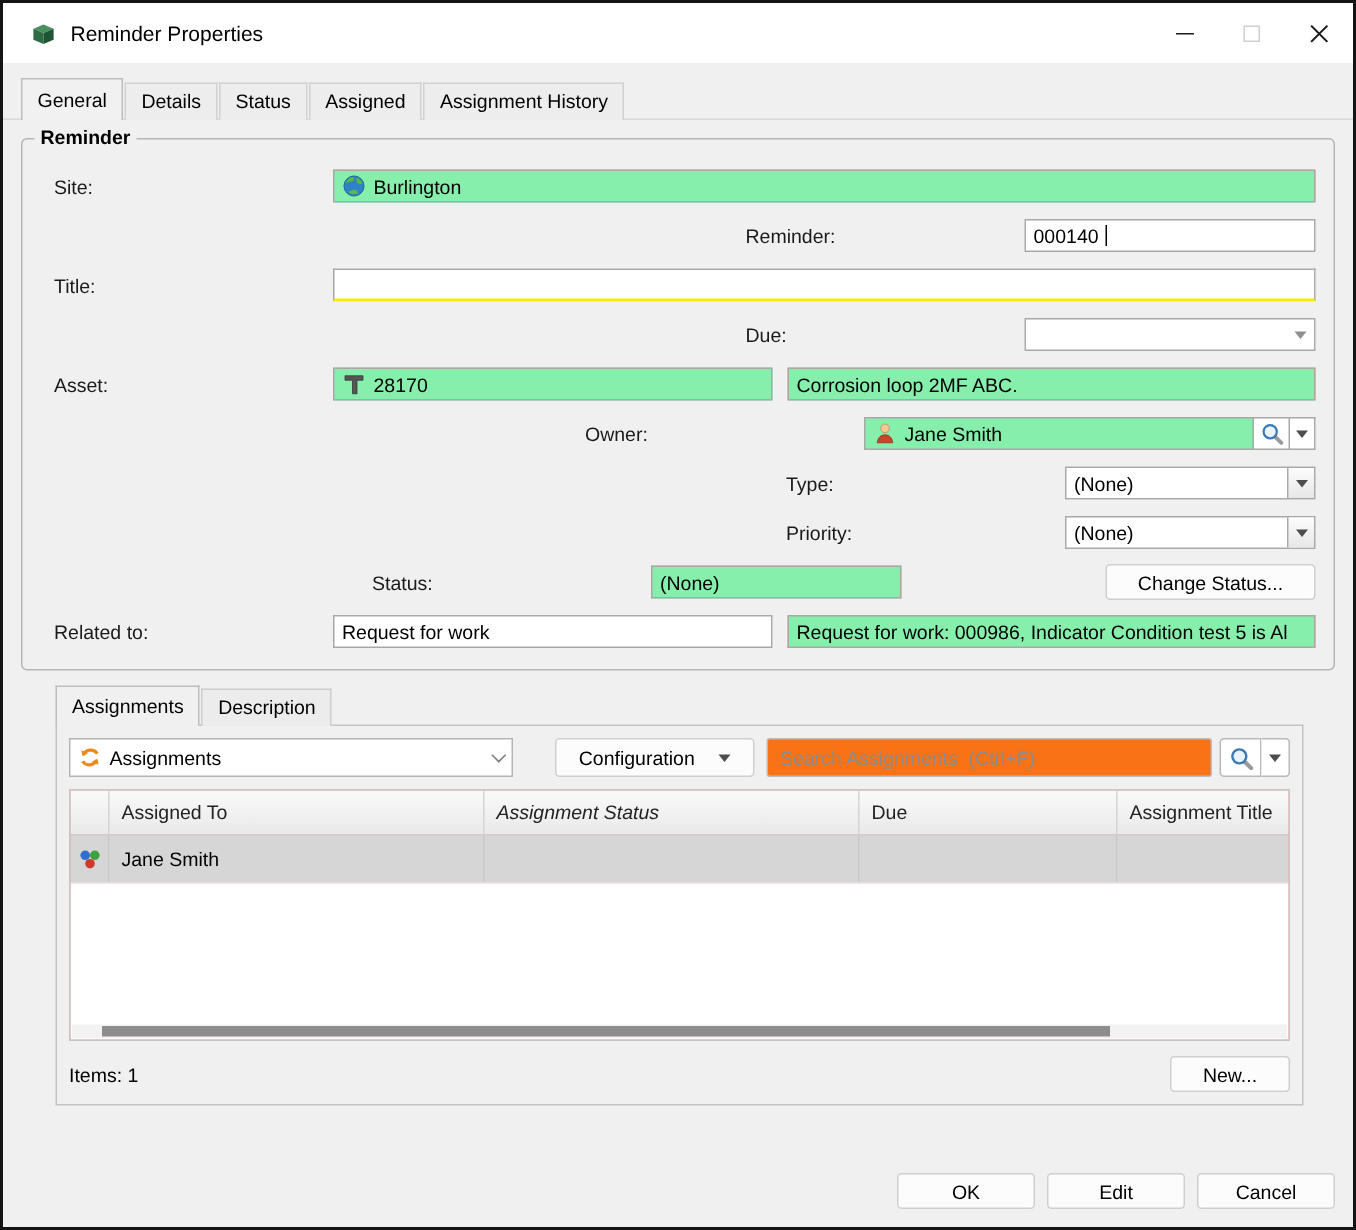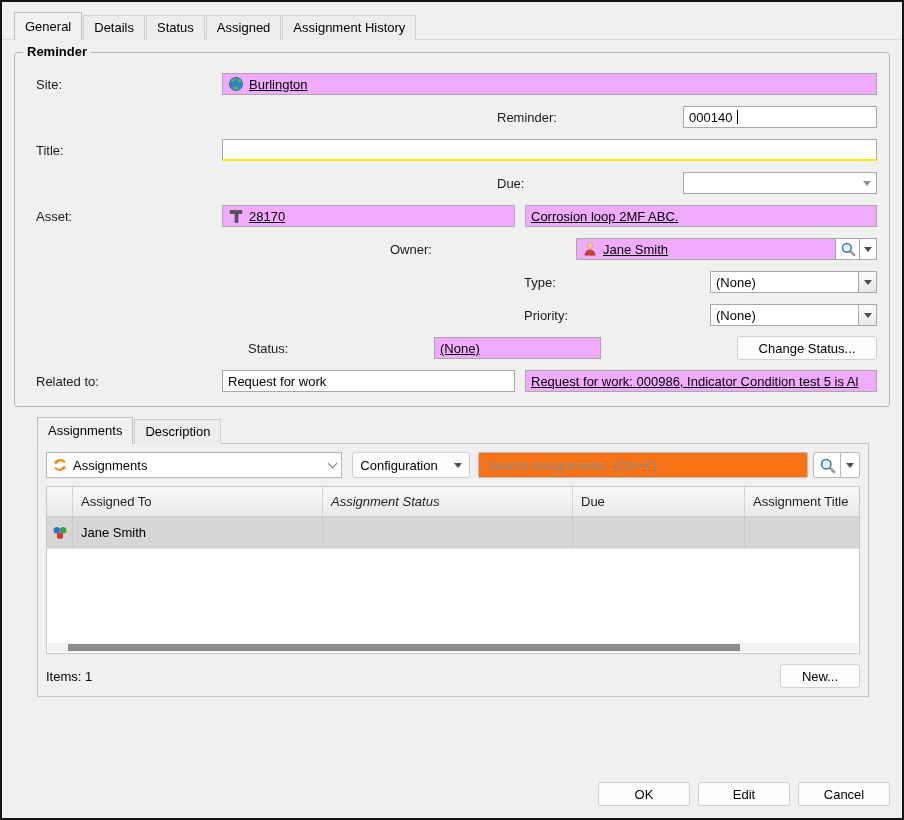--- a/index.html
+++ b/index.html
@@ -25,21 +25,21 @@
   .tab { position: relative; z-index: 1; padding: 4px 10px 5px; border: 1px solid #d2d2d2; border-bottom: none; background: #ededed; margin-right: 1px; white-space: nowrap; }
   .tab.active { background: #f1f1f1; border-color: #bdbdbd; padding-top: 6px; padding-bottom: 6px; }
 
   
   .groupbox { margin: 12px 12px 0 12px; border: 1px solid #b5b5b5; border-radius: 4px; padding: 20px 12px 3px 10px; position: relative; background: #f0f0f0; }
   .legend { position: absolute; top: -9px; left: 8px; padding: 0 4px; background: #f0f0f0; font-weight: bold; }
   .frow { display: flex; align-items: center; margin-bottom: 11px; height: 22px; justify-content: flex-end; }
   .flabel { flex: 0 0 188px; padding-left: 2px; color: #1a1a1a; }
 
   .fld { height: 22px; border: 1px solid #a8a8a8; background: #fff; display: flex; align-items: center; padding: 0 5px; gap: 5px; overflow: hidden; white-space: nowrap; }
-  .ro { background: #f0abfc; text-decoration: underline; }
+  .ro { background: #86efac; }
   .req { border-bottom: 2px solid #f5ec00; }
   .w-full { width: 655px; }
   .w-sm { width: 194px; }
   .w-md { width: 293px; }
   .w-lg { width: 352px; }
   .w-cb { width: 167px; }
   .gap10 { flex: 0 0 10px; width: 10px; }
   .icon16 { width: 16px; height: 16px; flex: 0 0 16px; }
   .caret { display: inline-block; width: 1px; height: 14px; background: #000; animation: blink 1.1s steps(1) infinite; }
   @keyframes blink { 50% { opacity: 0; } }
@@ -63,21 +63,21 @@
   
   .assign-section { margin: 10px 33px 0 35px; }
   .sub-tabstrip { display: flex; align-items: flex-end; position: relative; z-index: 2; }
   .sub-tab { padding: 4px 10px 5px; border: 1px solid #cdcdcd; border-bottom: none; background: #ececec; margin-right: 1px; }
   .sub-tab.active { background: #f0f0f0; padding-top: 5px; padding-bottom: 6px; border-color: #bdbdbd; }
   .pane { border: 1px solid #c3c3c3; margin-top: -1px; padding: 8px; background: #f0f0f0; }
 
   .toolbar { display: flex; align-items: center; }
   .view-combo { width: 296px; height: 26px; border-color: #b5b5b5; }
   .chev { width: 7px; height: 7px; border-right: 1.5px solid #7a7a7a; border-bottom: 1.5px solid #7a7a7a; transform: rotate(45deg); margin-top: -3px; }
-  .config-btn { width: 118px; height: 26px; margin-left: 10px; gap: 16px; }
+  .config-btn { width: 133px; height: 26px; margin-left: 28px; gap: 16px; }
   .search-input { flex: 1; height: 26px; margin-left: 8px; border: 1px solid #bcbcbc; border-radius: 2px; background: #f97316; padding: 0 8px; font-family: inherit; font-size: 13px; color: #000; }
   .search-input::placeholder { color: #8b8b8b; }
   .search-btn { width: 28px; height: 26px; margin-left: 5px; border: 1px solid #b9b9b9; border-radius: 3px 0 0 3px; }
   .search-btn .icon16 { width: 17px; height: 17px; flex: 0 0 17px; }
   .search-arrow-btn { width: 19px; height: 26px; border: 1px solid #b9b9b9; border-left: none; border-radius: 0 3px 3px 0; }
 
   .grid { margin-top: 8px; border: 1px solid #c6c6c6; background: #fca5a5; height: 168px; display: flex; flex-direction: column; position: relative; overflow: hidden; }
   .ghead { display: flex; flex: 0 0 30px; height: 30px; background: linear-gradient(#fafafa, #e9e9e9); border-bottom: 1px solid #cfcfcf; }
   .gh, .gc { display: flex; align-items: center; padding: 0 8px; border-right: 1px solid #d4d4d4; overflow: hidden; white-space: nowrap; }
   .gh { color: #222; }
@@ -98,20 +98,43 @@
 
   
   .footer { margin-top: auto; display: flex; justify-content: flex-end; gap: 8px; padding: 0 12px 12px 0; }
   .footer .btn { width: 92px; }
 </style>
 </head>
 <body>
 
 <div class="dialog">
 
+  <div class="titlebar">
+    <span class="app-icon">
+      <svg viewBox="0 0 16 16">
+          <path d="M2 5.5L8 3l6 2.5L8 8z" fill="#4a8f5f"></path>
+          <path d="M2 5.5V12l6 2.5V8z" fill="#2e6b45"></path>
+          <path d="M14 5.5V12L8 14.5V8z" fill="#1f5434"></path>
+        </svg>
+    </span>
+    <span class="win-title">Reminder Properties</span>
+    <div class="win-controls">
+      <div class="win-btn">
+          <span class="min-bar"></span>
+        </div>
+      <div class="win-btn">
+          <span class="max-box"></span>
+        </div>
+      <div class="win-btn">
+        <svg class="close-x" viewBox="0 0 12 12">
+            <path d="M1 1l10 10M11 1L1 11" stroke="#1a1a1a" stroke-width="1.3"></path>
+          </svg>
+      </div>
+    </div>
+  </div>
 
   <div class="tabstrip">
     <div class="tab active">General</div>
     <div class="tab">Details</div>
     <div class="tab">Status</div>
     <div class="tab">Assigned</div>
     <div class="tab">Assignment History</div>
   </div>
 
   <div class="groupbox">

